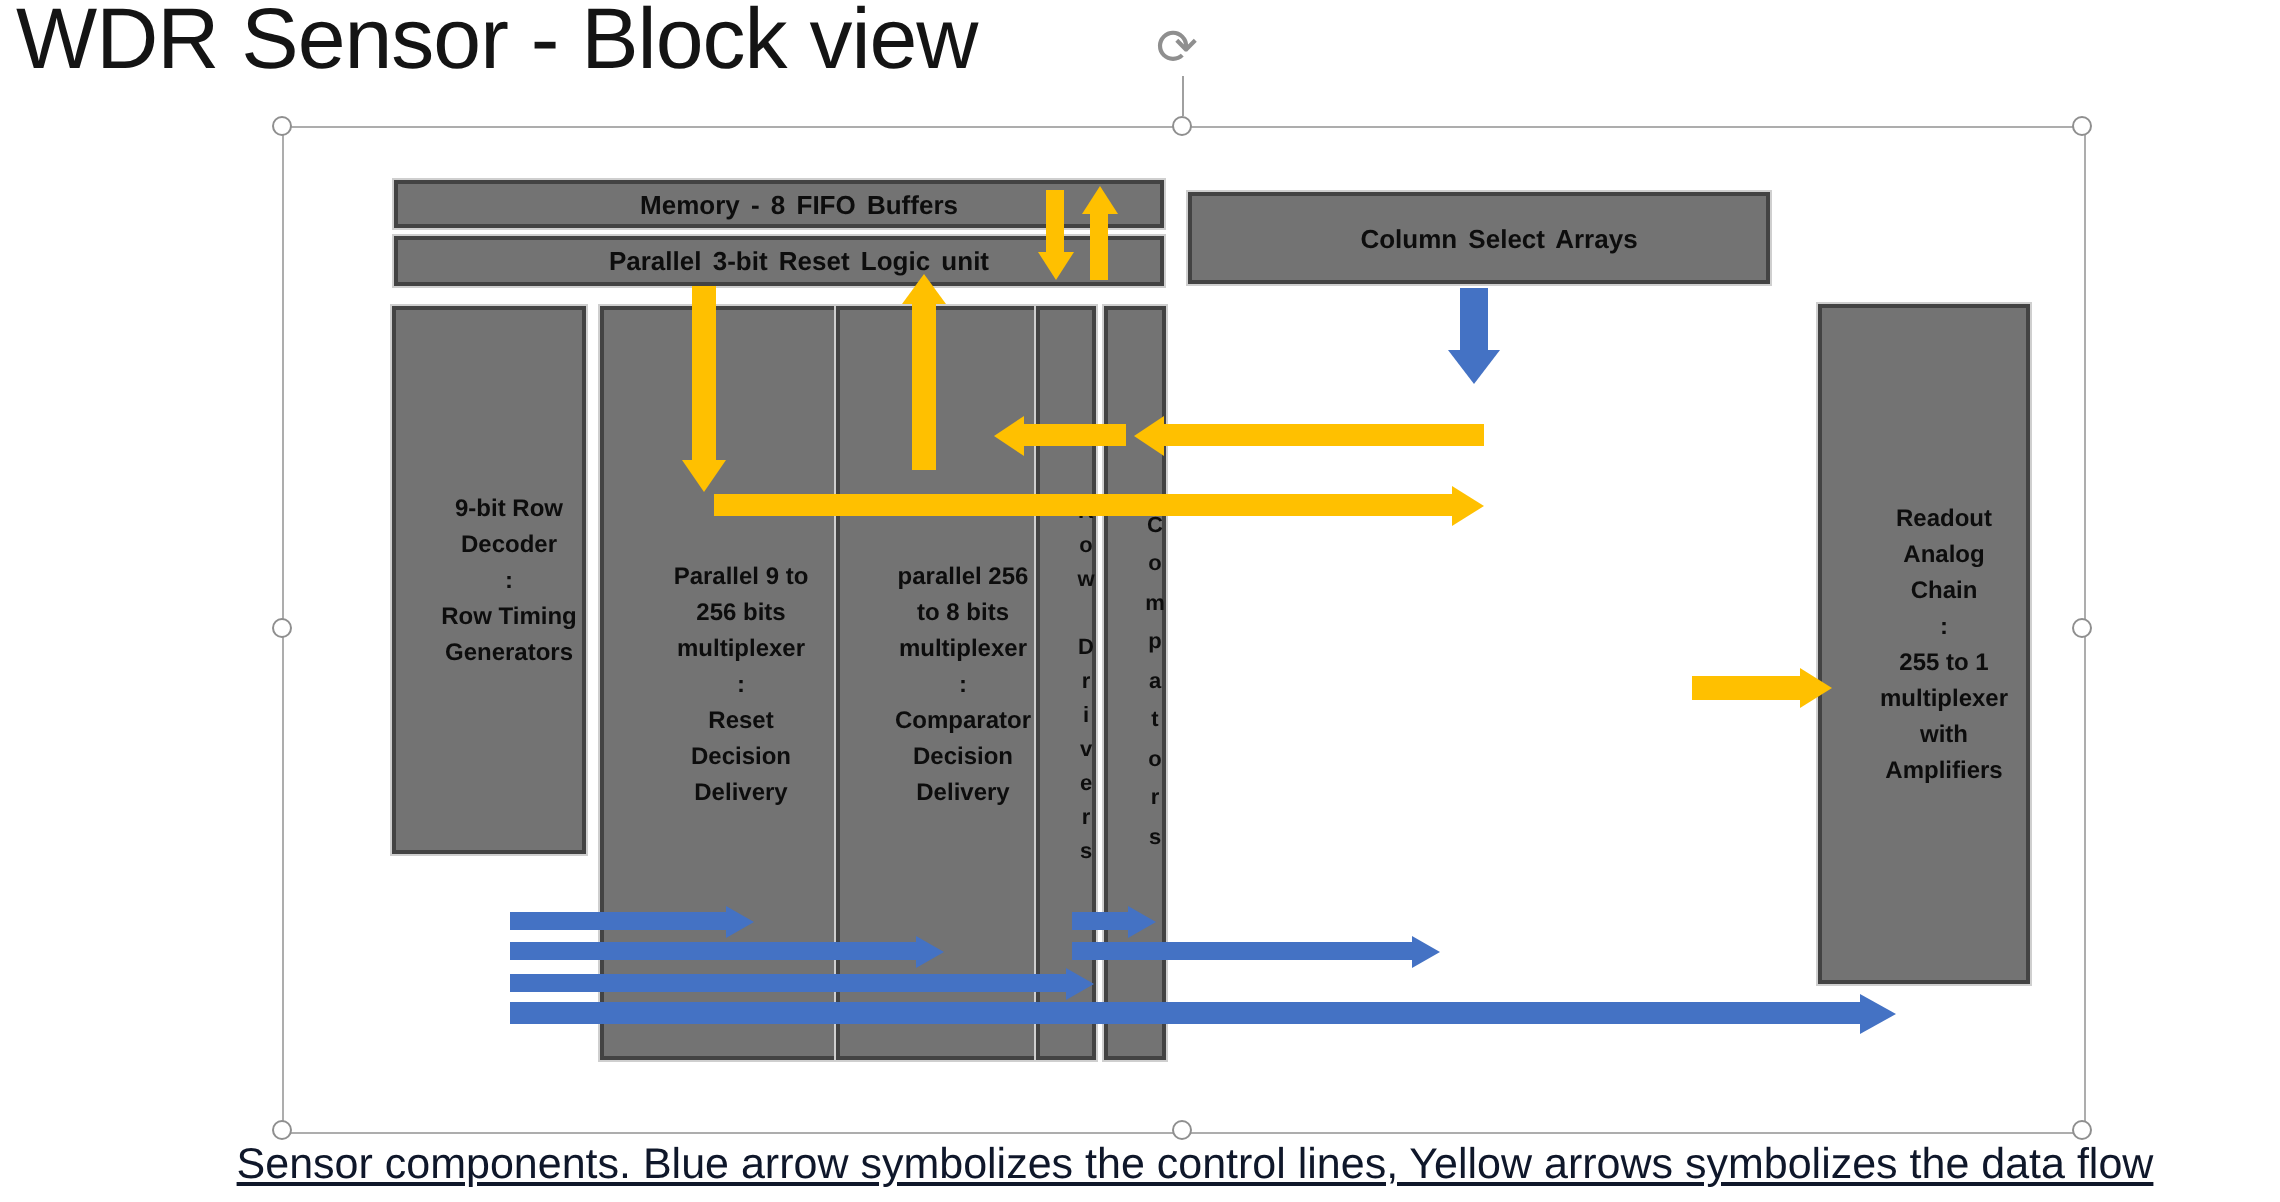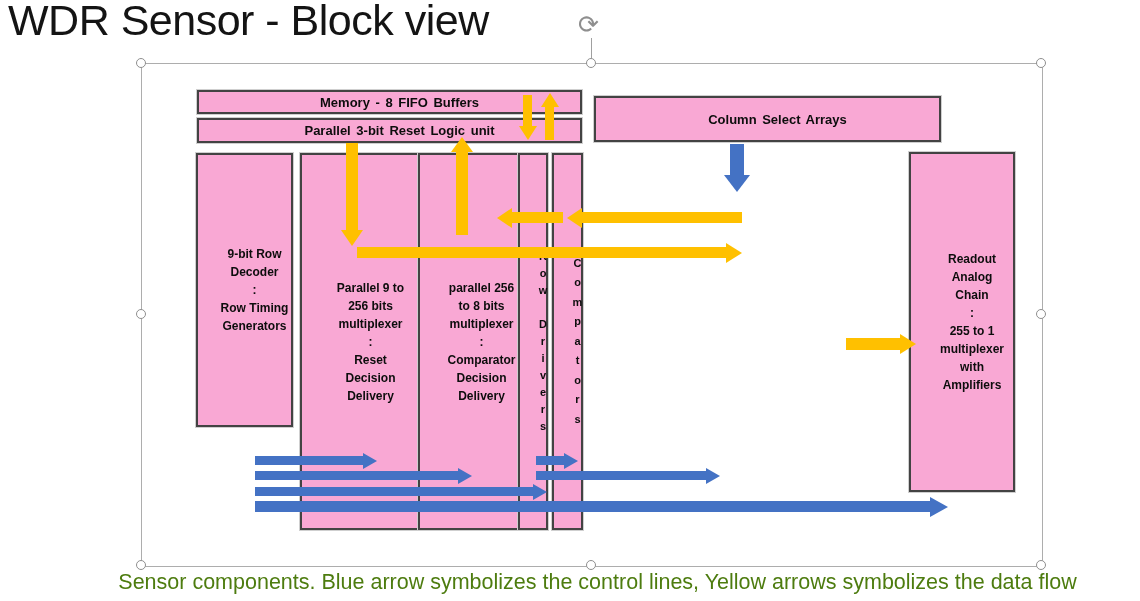--- a/index.html
+++ b/index.html
@@ -3,32 +3,32 @@
 <meta charset="utf-8">
 <style>
   html,body{margin:0;padding:0;background:#fff;}
   #canvas{position:relative;width:1140px;height:601px;background:#fff;overflow:hidden;
           font-family:"Liberation Sans", sans-serif;}
 
   
   .title{position:absolute;left:8px;top:-4px;font-size:43px;font-weight:400;color:#141414;
          letter-spacing:-0.5px;white-space:nowrap;}
   .caption{position:absolute;left:55px;top:570px;width:1085px;text-align:center;
-           font-size:21.5px;color:#4d7c0f;}
+           font-size:21.5px;color:#0f172a;text-decoration:underline;}
 
   
   .sel-rect{position:absolute;left:141px;top:63px;width:900px;height:502px;
             border:1px solid var(--selection,#ADADAD);z-index:2;}
   .hnd{position:absolute;width:10px;height:10px;border-radius:50%;background:#fff;
        border:1px solid #8f8f8f;box-sizing:border-box;z-index:9;}
   .rot{position:absolute;left:578px;top:12px;font-size:25px;color:#8f8f8f;z-index:9;line-height:1;}
   .rot-stem{position:absolute;left:591px;top:38px;width:1px;height:20px;background:#a0a0a0;z-index:8;}
 
   
-  .dbox{position:absolute;background:#f9a8d4;border:2px solid var(--box-border,#434343);
+  .dbox{position:absolute;background:#737373;border:2px solid var(--box-border,#434343);
         box-sizing:border-box;display:flex;align-items:center;justify-content:center;
         text-align:center;z-index:3;box-shadow:0 0 0 1px #cfcfcf;padding-left:20px;}
   .dbox .lbl{white-space:pre-line;font-weight:bold;color:#0d0d0d;}
   .toplbl{font-size:13px;line-height:15px;word-spacing:2px;}
   .collbl{font-size:12px;line-height:18px;}
   .vlbl{font-size:11px;line-height:17px;}
   .vlbl2{font-size:11px;line-height:19.5px;}
   .biglbl{font-size:12.5px;line-height:16px;}
 
   
@@ -67,21 +67,21 @@
   <div class="hnd" style="left:1036px;top:560px"></div>
   <div class="rot">⟳</div>
   <div class="rot-stem"></div>
 
   <div class="dbox" style="left:197px;top:90px;width:385px;height:24px">
     <span class="lbl toplbl">Memory - 8 FIFO Buffers</span>
   </div>
   <div class="dbox" style="left:197px;top:118px;width:385px;height:25px">
     <span class="lbl toplbl">Parallel 3-bit Reset Logic unit</span>
   </div>
-  <div class="dbox" style="left:594px;top:96px;width:347px;height:46px">
+  <div class="dbox" style="left:594px;top:96px;width:291px;height:46px">
     <span class="lbl toplbl">Column Select Arrays</span>
   </div>
 
   <div class="dbox" style="left:196px;top:153px;width:97px;height:274px">
     <span class="lbl collbl">9-bit Row
 Decoder
 :
 Row Timing
 Generators</span>
   </div>

